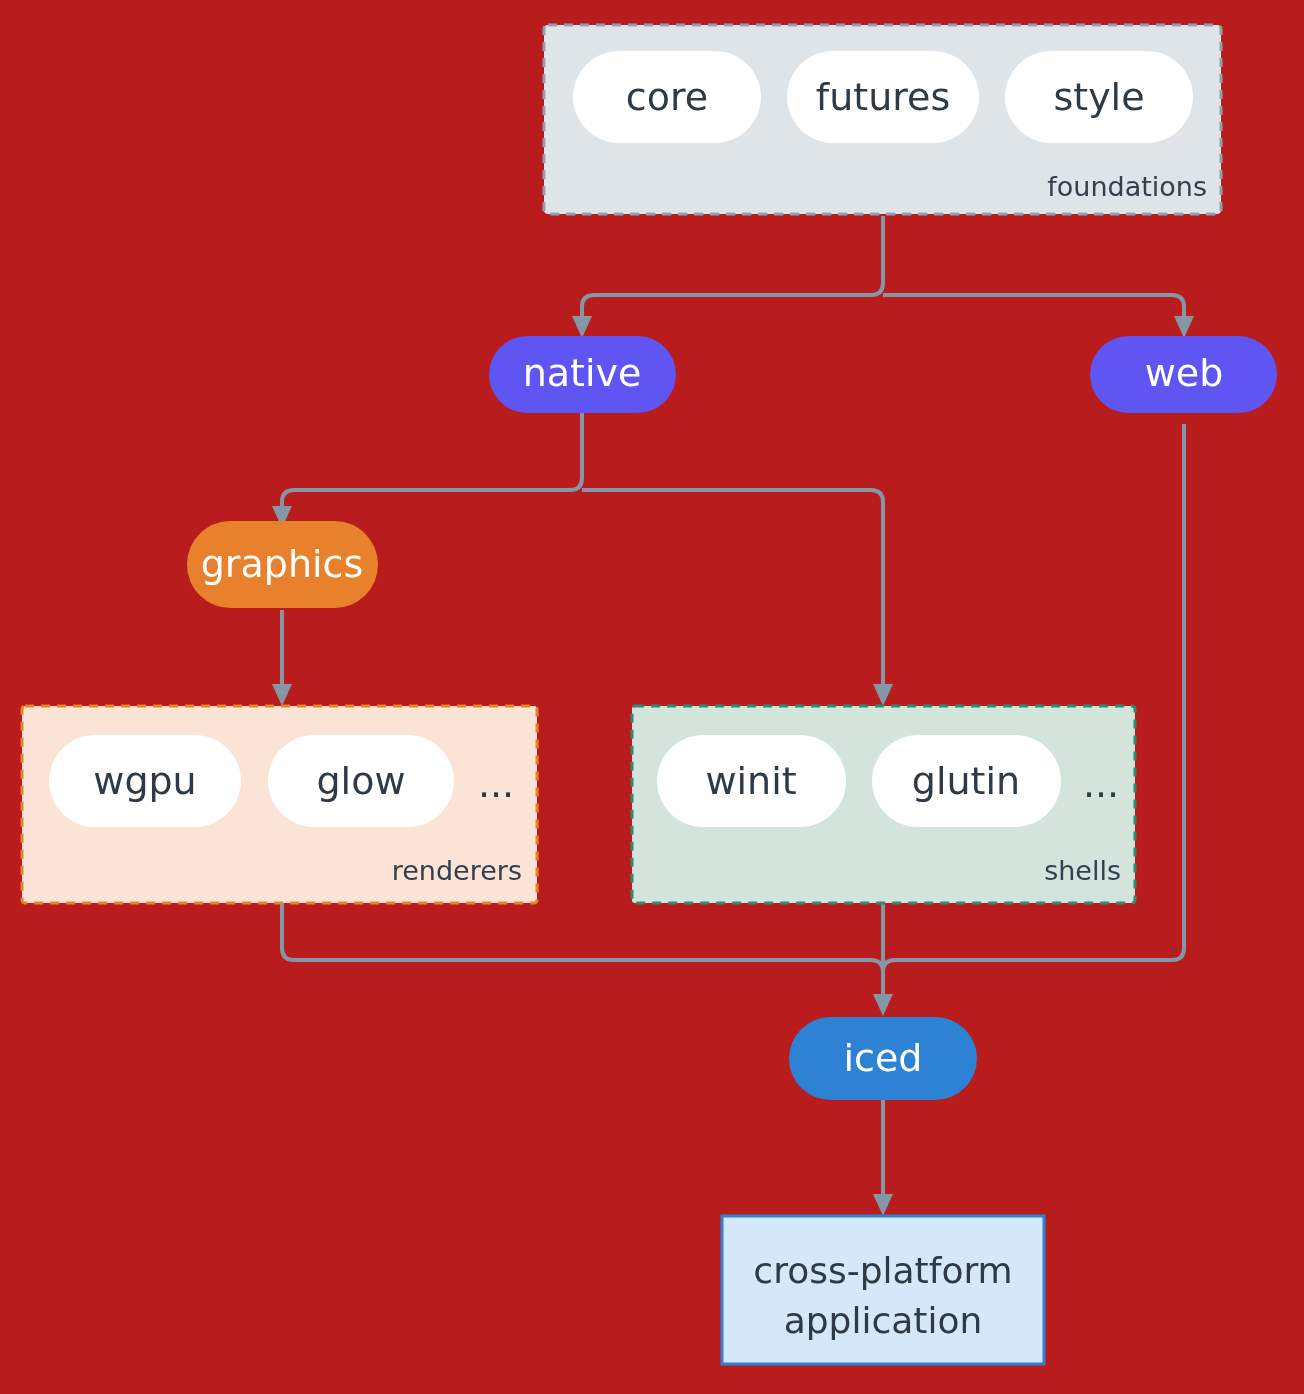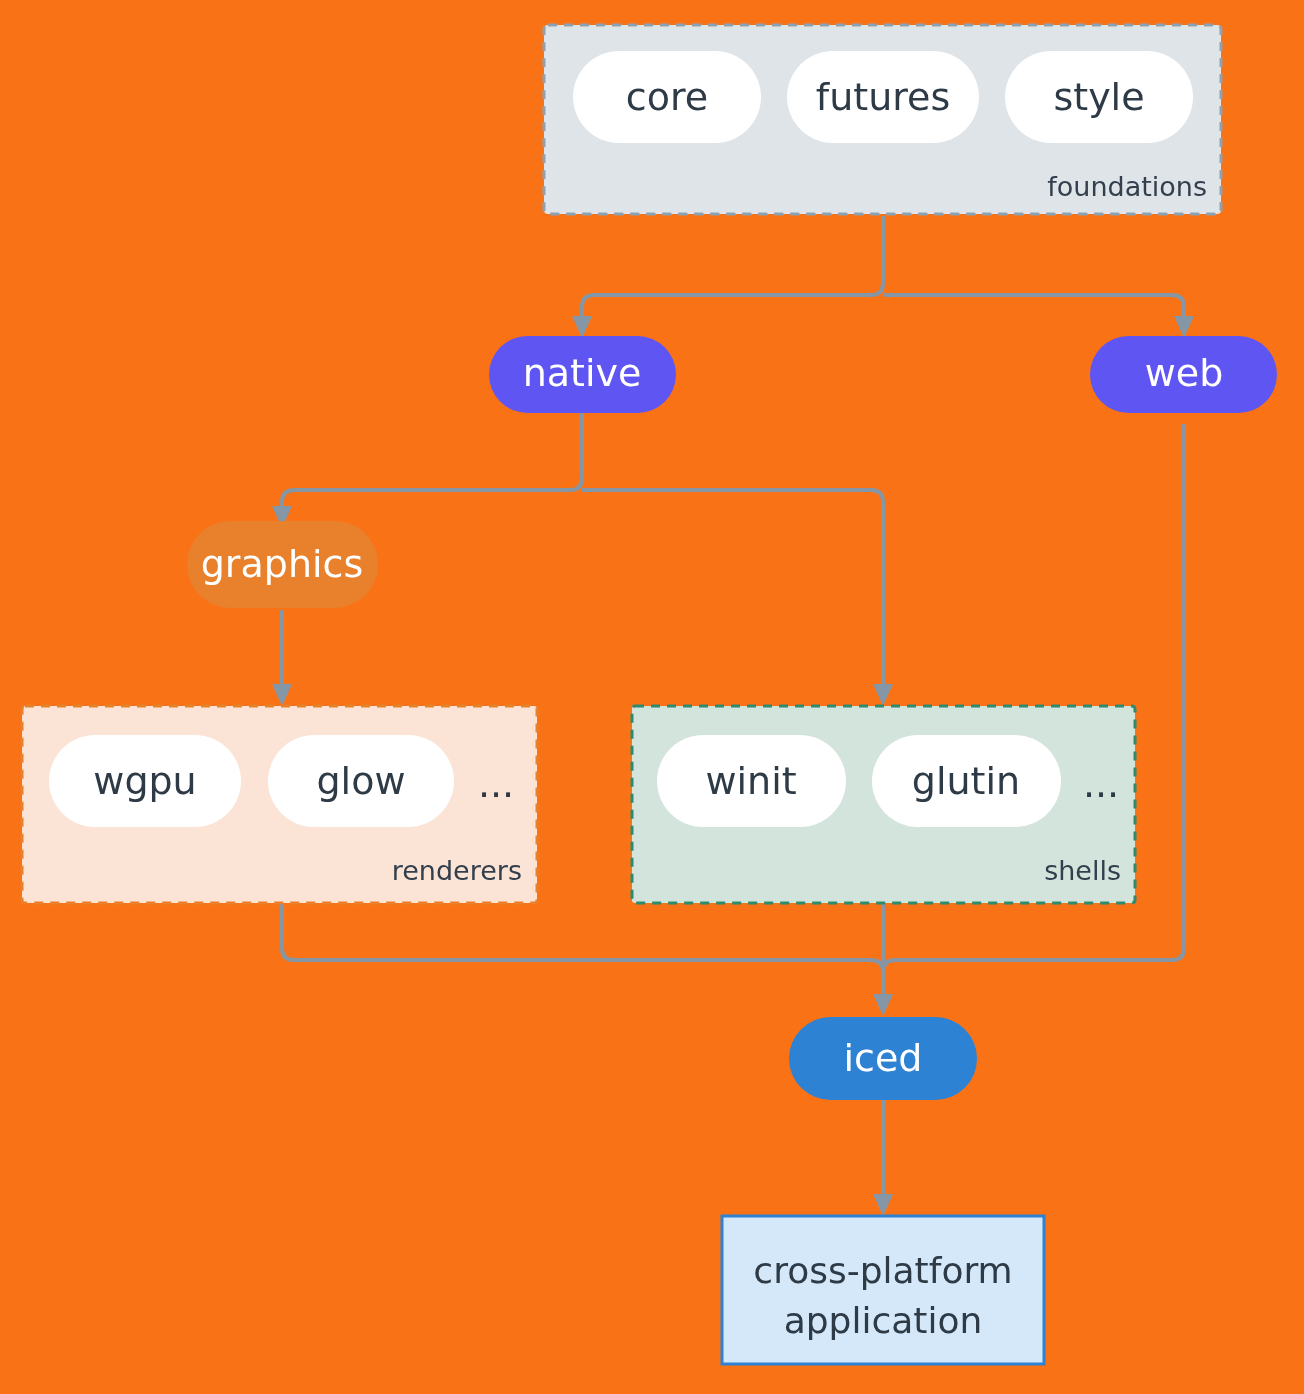--- a/index.html
+++ b/index.html
@@ -10,21 +10,21 @@
   body {
     width: 1304px;
     height: 1394px;
     overflow: hidden;
     font-family: "DejaVu Sans", sans-serif;
   }
   #diagram-root {
     position: relative;
     width: 1304px;
     height: 1394px;
-    background: #f97316;
+    background: #b91c1c;
   }
   svg#diagram {
     display: block;
     width: 1304px;
     height: 1394px;
   }
   .cluster-rect {
     stroke-width: 3;
     stroke-dasharray: 9 7;
   }

